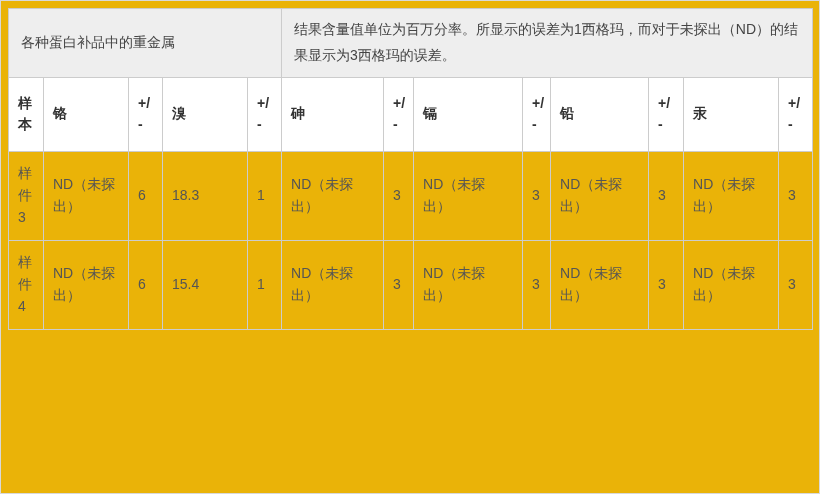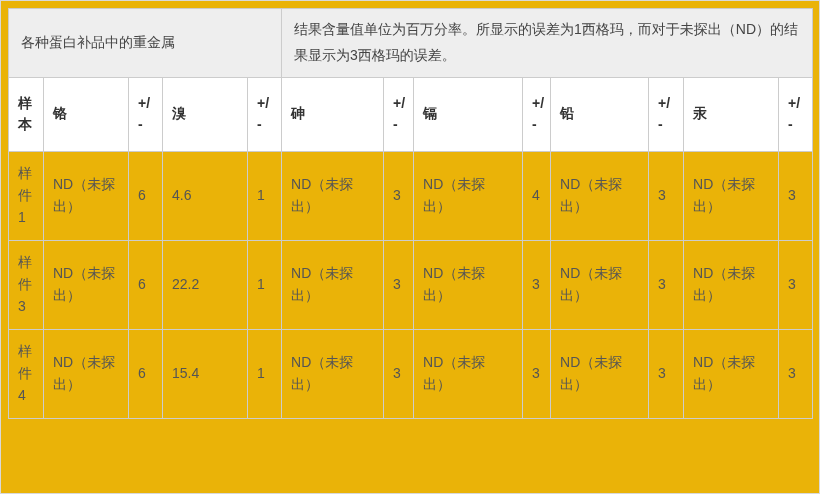--- a/index.html
+++ b/index.html
@@ -87,39 +87,24 @@
           <th>镉</th>
           <th>+/-</th>
           <th>铅</th>
           <th>+/-</th>
           <th>汞</th>
           <th>+/-</th>
         </tr>
     </thead>
     <tbody id="table-body">
         <tr class="body-row">
-          <td>样件1</td>
-          <td>ND（未探出）</td>
-          <td>6</td>
-          <td>4.6</td>
-          <td>1</td>
-          <td>ND（未探出）</td>
-          <td>3</td>
-          <td>ND（未探出）</td>
-          <td>4</td>
-          <td>ND（未探出）</td>
-          <td>3</td>
-          <td>ND（未探出）</td>
-          <td>3</td>
-        </tr>
-        <tr class="body-row">
           <td>样件3</td>
           <td>ND（未探出）</td>
           <td>6</td>
-          <td>22.2</td>
+          <td>18.3</td>
           <td>1</td>
           <td>ND（未探出）</td>
           <td>3</td>
           <td>ND（未探出）</td>
           <td>3</td>
           <td>ND（未探出）</td>
           <td>3</td>
           <td>ND（未探出）</td>
           <td>3</td>
         </tr>

